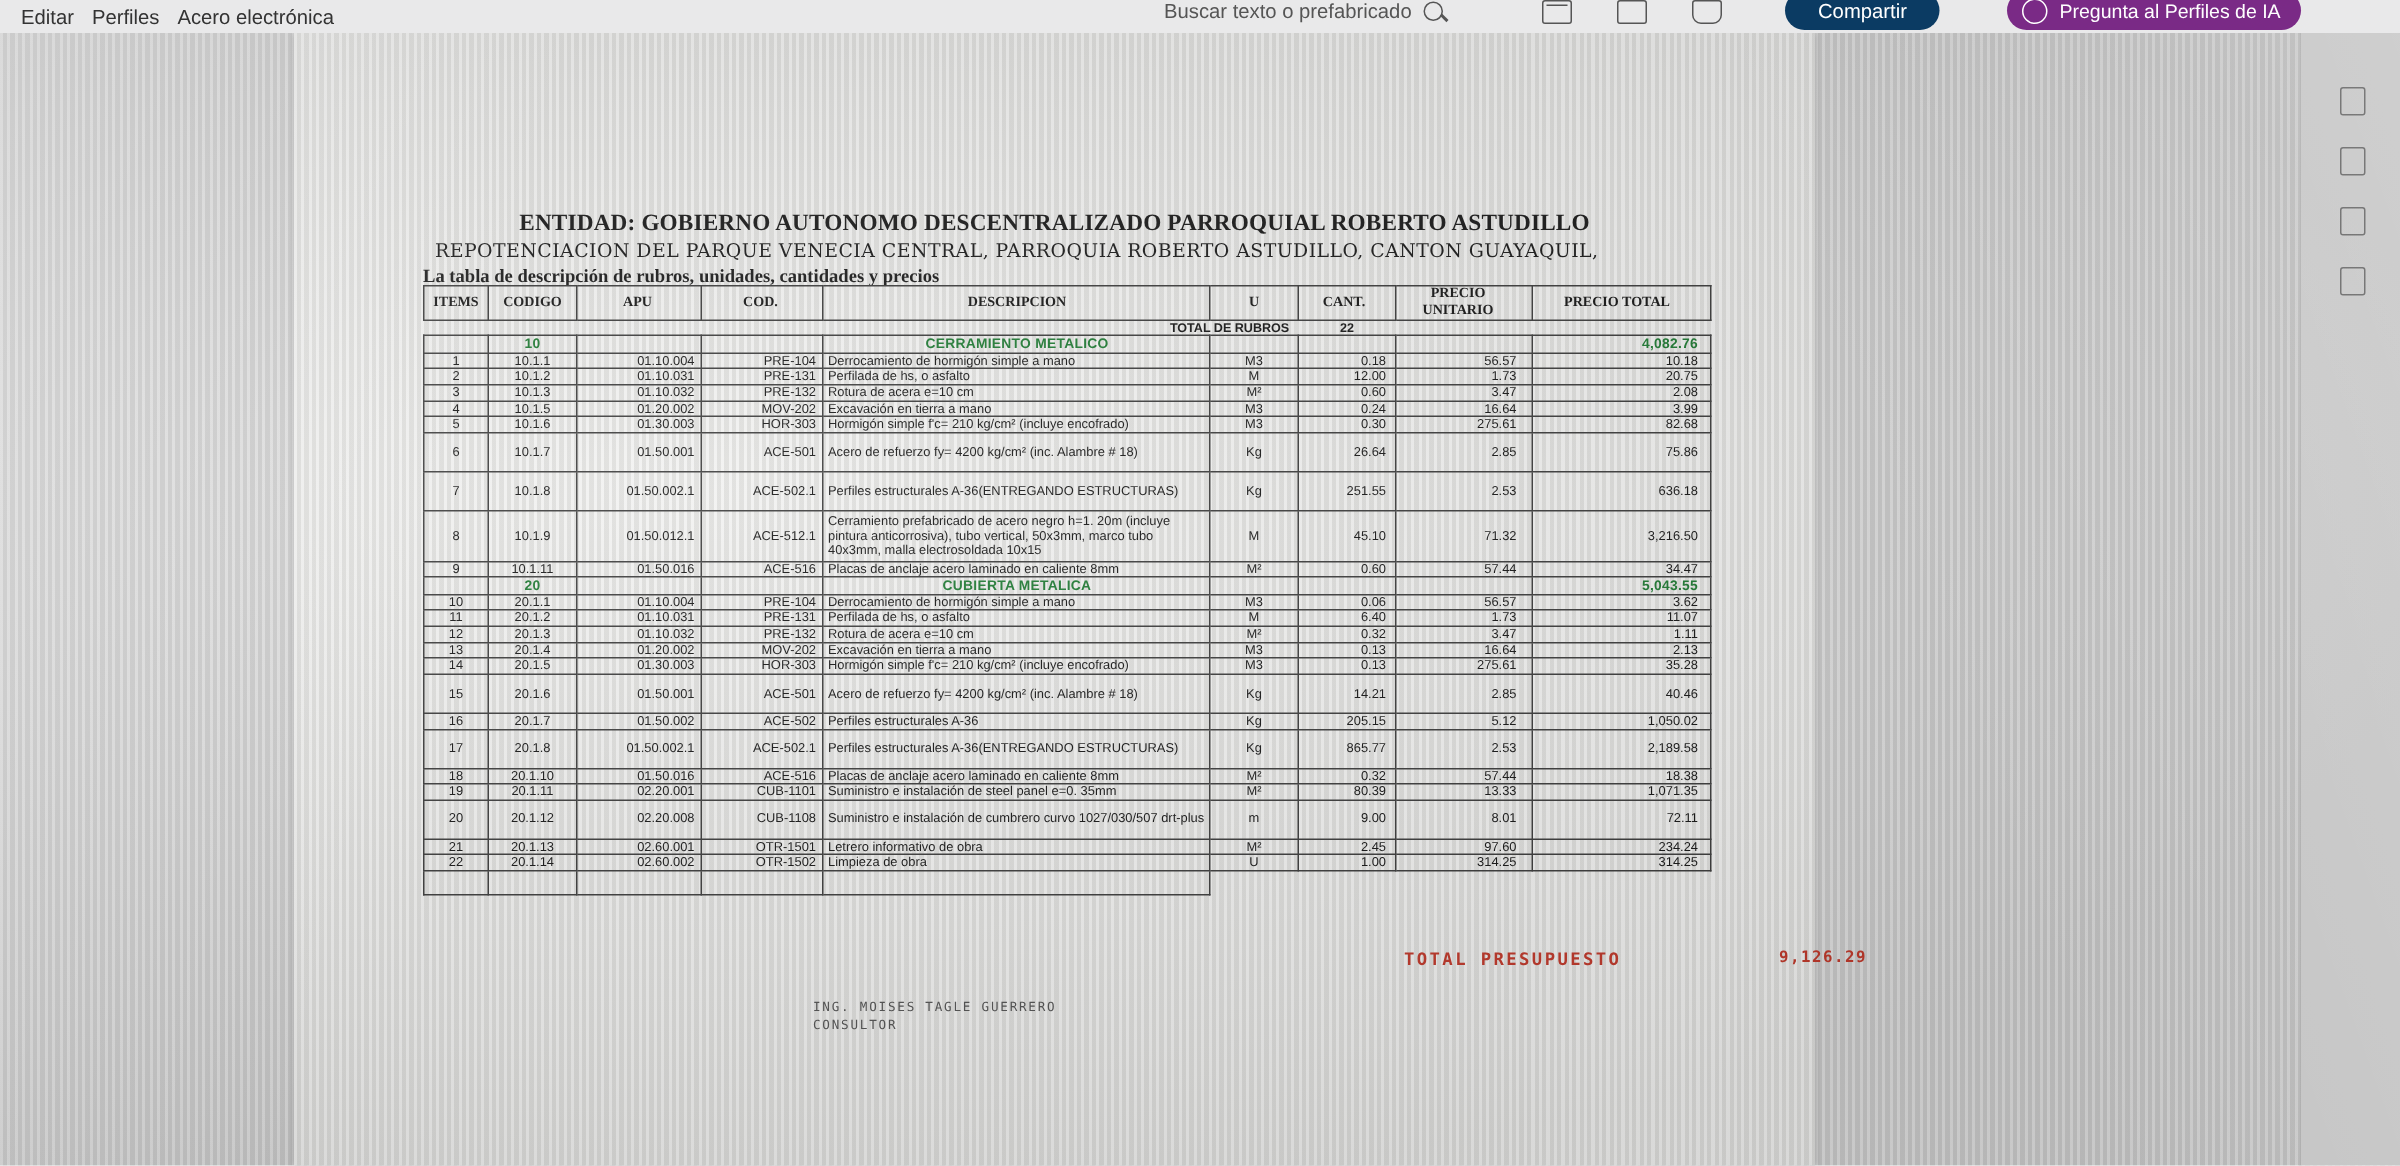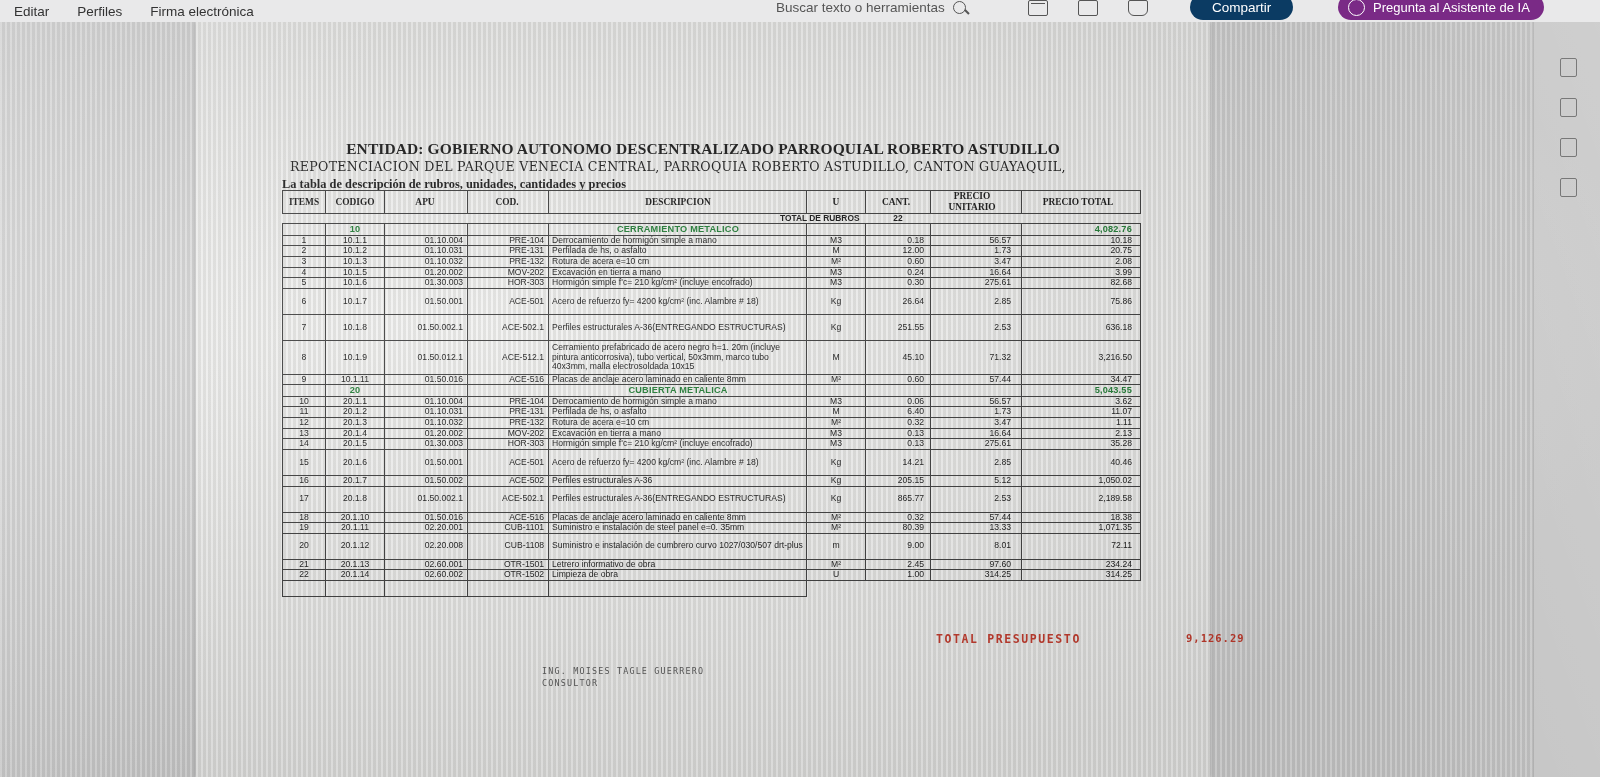--- a/index.html
+++ b/index.html
@@ -23,21 +23,21 @@
     height: 22px;
     background: #e9e9ea;
     border-bottom: 1px solid #c9c9cb;
     display: flex;
     align-items: center;
     overflow: hidden;
   }
   .tb-menu {
     display: flex;
     align-items: center;
-    gap: 28px;
+    gap: 12px;
     margin-left: 14px;
     font-size: 13.5px;
     color: #333;
     white-space: nowrap;
   }
   .tb-menu span { cursor: default; }
 
   .tb-search {
     position: absolute;
     left: 776px;
@@ -309,39 +309,39 @@
     line-height: 1.45;
   }
 </style>
 </head>
 <body>
 
 <div class="toolbar">
   <div class="tb-menu">
     <span>Editar</span>
     <span>Perfiles</span>
-    <span>Firma electrónica</span>
+    <span>Acero electrónica</span>
   </div>
 
   <div class="tb-search">
-    <span>Buscar texto o herramientas</span>
+    <span>Buscar texto o prefabricado</span>
     <span class="search-glass"></span>
   </div>
 
   <div class="tb-icons">
     <span class="tb-icon pages"></span>
     <span class="tb-icon plain"></span>
     <span class="tb-icon stamp"></span>
   </div>
 
   <div class="tb-share">Compartir</div>
 
   <div class="tb-assist">
     <span class="assist-bulb"></span>
-    <span>Pregunta al Asistente de IA</span>
+    <span>Pregunta al Perfiles de IA</span>
   </div>
 </div>
 
 <div class="viewer">
 
   <div class="right-rail">
     <span class="rail-icon" style="top:36px;"></span>
     <span class="rail-icon" style="top:76px;"></span>
     <span class="rail-icon" style="top:116px;"></span>
     <span class="rail-icon" style="top:156px;"></span>

